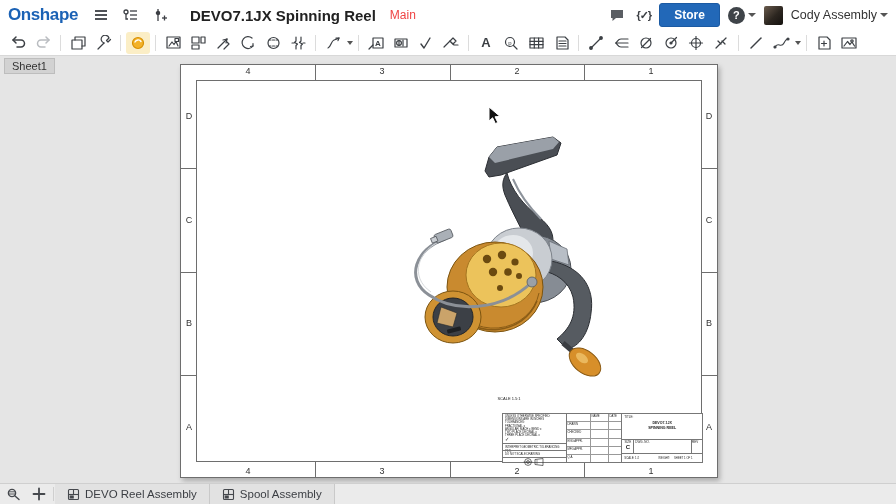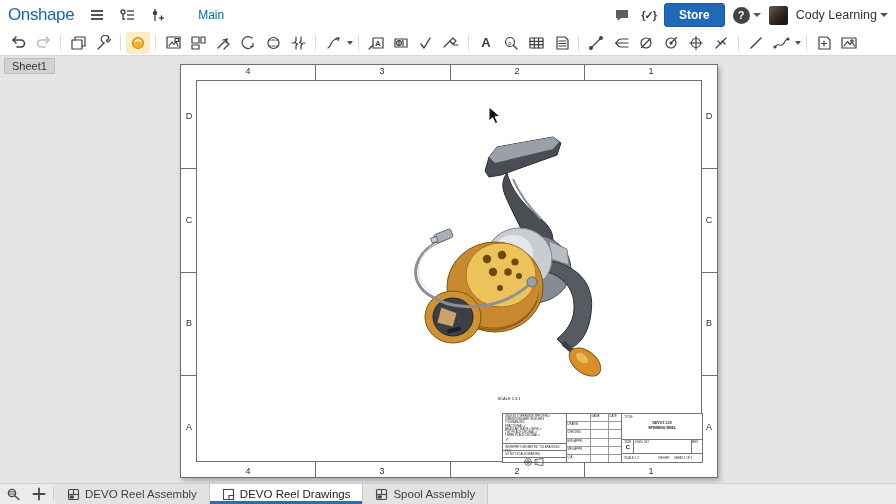--- a/index.html
+++ b/index.html
@@ -1,24 +1,24 @@
 <!DOCTYPE html>
 <html><head>
 <meta charset="utf-8">
 <style>
   html,body{margin:0;padding:0;width:896px;height:504px;overflow:hidden;
     font-family:"Liberation Sans",sans-serif;background:#fff;-webkit-font-smoothing:antialiased;}
   *{box-sizing:border-box;}
 
   
   .topbar{height:30px;display:flex;align-items:center;background:#fff;padding:0 8px;gap:8px;}
-  .logo{color:#1b62b5;font-weight:normal;font-size:17px;letter-spacing:-0.4px;margin-right:4px;}
+  .logo{color:#1b62b5;font-weight:bold;font-size:17px;letter-spacing:-0.4px;margin-right:4px;}
   .tb-ic{width:22px;height:22px;display:flex;align-items:center;justify-content:center;color:#3c3f44;}
   .doc-title{font-size:15px;font-weight:bold;color:#222;margin-left:10px;white-space:nowrap;}
-  .ws-name{font-size:12px;color:#0369a1;margin-left:22px;text-align:right;}
+  .ws-name{font-size:12px;color:#ef4444;margin-left:6px;text-align:right;}
   .spacer{flex:1;}
   .pill-btn{font-size:12px;color:#333;background:#fff;border:1px solid #d0d0d0;border-radius:3px;
     padding:4px 12px;white-space:nowrap;}
   .share-btn{font-size:12px;color:#fff;background:#2268b8;border:1px solid #1b5aa3;border-radius:3px;
     padding:4px 14px;font-weight:bold;}
   .help-circle{width:17px;height:17px;border-radius:50%;background:#3f4449;color:#fff;font-size:11px;
     font-weight:bold;display:flex;align-items:center;justify-content:center;}
   .caret{width:0;height:0;border-left:4px solid transparent;border-right:4px solid transparent;
     border-top:4px solid #555;display:inline-block;margin-left:3px;}
   .avatar{width:19px;height:19px;border-radius:2px;background:linear-gradient(135deg,#6b5c4e 0%,#2c2620 55%,#14110e 100%);}
@@ -118,36 +118,37 @@
   <span class="tb-ic">
     <svg width="15" height="16" viewBox="0 0 15 16">
         <g stroke="#3c3f44" stroke-width="1.3" fill="none">
           <line x1="5" y1="2" x2="5" y2="14"></line>
           <circle cx="5" cy="6" r="1.6" fill="#3c3f44"></circle>
           <line x1="9" y1="11" x2="14" y2="11"></line>
           <line x1="11.5" y1="8.5" x2="11.5" y2="13.5"></line>
         </g>
       </svg>
   </span>
+  <span class="doc-title">DEVO7.1JX Spinning Reel</span>
   <span class="ws-name">Main</span>
   <span class="spacer"></span>
   <span class="tb-ic">
     <svg width="16" height="15" viewBox="0 0 16 15">
         <path d="M2 2 h12 v8 h-7 l-3.5 3 v-3 H2 Z" fill="#5a5e63" stroke="none"></path>
       </svg>
   </span>
   <span class="fscript">{✓}</span>
   <button class="share-btn">Store</button>
   <span style="display:flex;align-items:center;">
     <span class="help-circle">?</span>
     <span class="caret"></span>
   </span>
   <span class="avatar"></span>
   <span style="display:flex;align-items:center;">
-    <span class="user-name">Cody Learning</span>
+    <span class="user-name">Cody Assembly</span>
     <span class="caret"></span>
   </span>
 </div>
 
 <div class="toolbar">
   <span class="ti">
     <svg width="17" height="15" viewBox="0 0 17 15">
         <path d="M6 2 L3 5 L6 8" stroke-width="1.5"></path>
         <path d="M3 5 h8 a3.5 3.5 0 0 1 0 7 h-4" stroke-width="1.5"></path>
       </svg>
@@ -546,29 +547,20 @@
         <g stroke="#45484d" fill="none" stroke-width="1.1">
           <rect x="1.5" y="1.5" width="10" height="10" rx="1"></rect>
           <line x1="1.5" y1="6.5" x2="11.5" y2="6.5"></line>
           <line x1="6.5" y1="1.5" x2="6.5" y2="6.5"></line>
           <rect x="3.2" y="8" width="3" height="2" fill="#45484d"></rect>
         </g>
       </svg>
     <span>DEVO Reel Assembly</span>
   </div>
 
-  <div class="ftab active">
-    <svg width="13" height="13" viewBox="0 0 13 13">
-        <g stroke="#45484d" fill="none" stroke-width="1.1">
-          <rect x="1.5" y="1.5" width="10" height="10"></rect>
-          <rect x="7" y="7.5" width="4.5" height="4" fill="#fff"></rect>
-        </g>
-      </svg>
-    <span>DEVO Reel Drawings</span>
-  </div>
 
 
   <div class="ftab">
     <svg width="13" height="13" viewBox="0 0 13 13">
         <g stroke="#45484d" fill="none" stroke-width="1.1">
           <rect x="1.5" y="1.5" width="10" height="10" rx="1"></rect>
           <line x1="1.5" y1="6.5" x2="11.5" y2="6.5"></line>
           <line x1="6.5" y1="1.5" x2="6.5" y2="6.5"></line>
           <rect x="3.2" y="8" width="3" height="2" fill="#45484d"></rect>
         </g>

